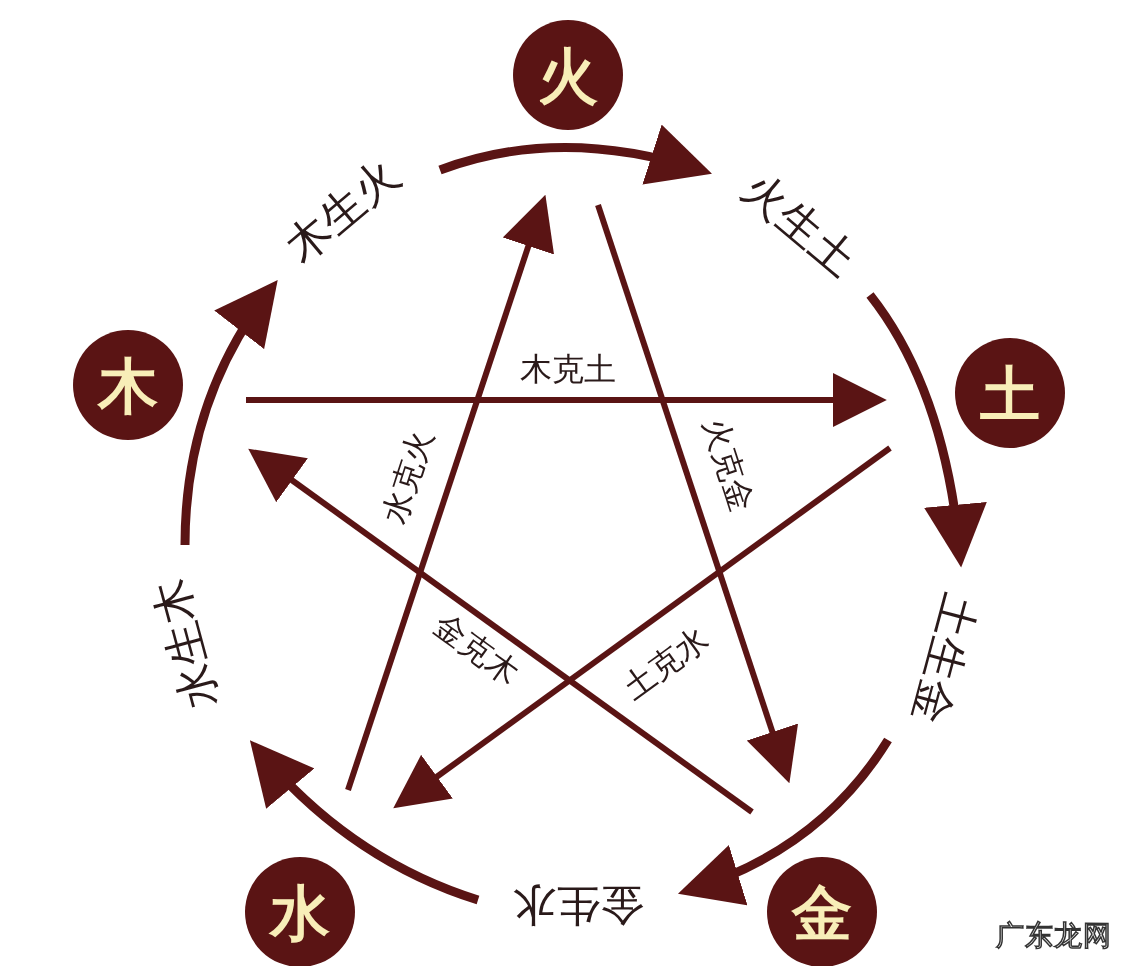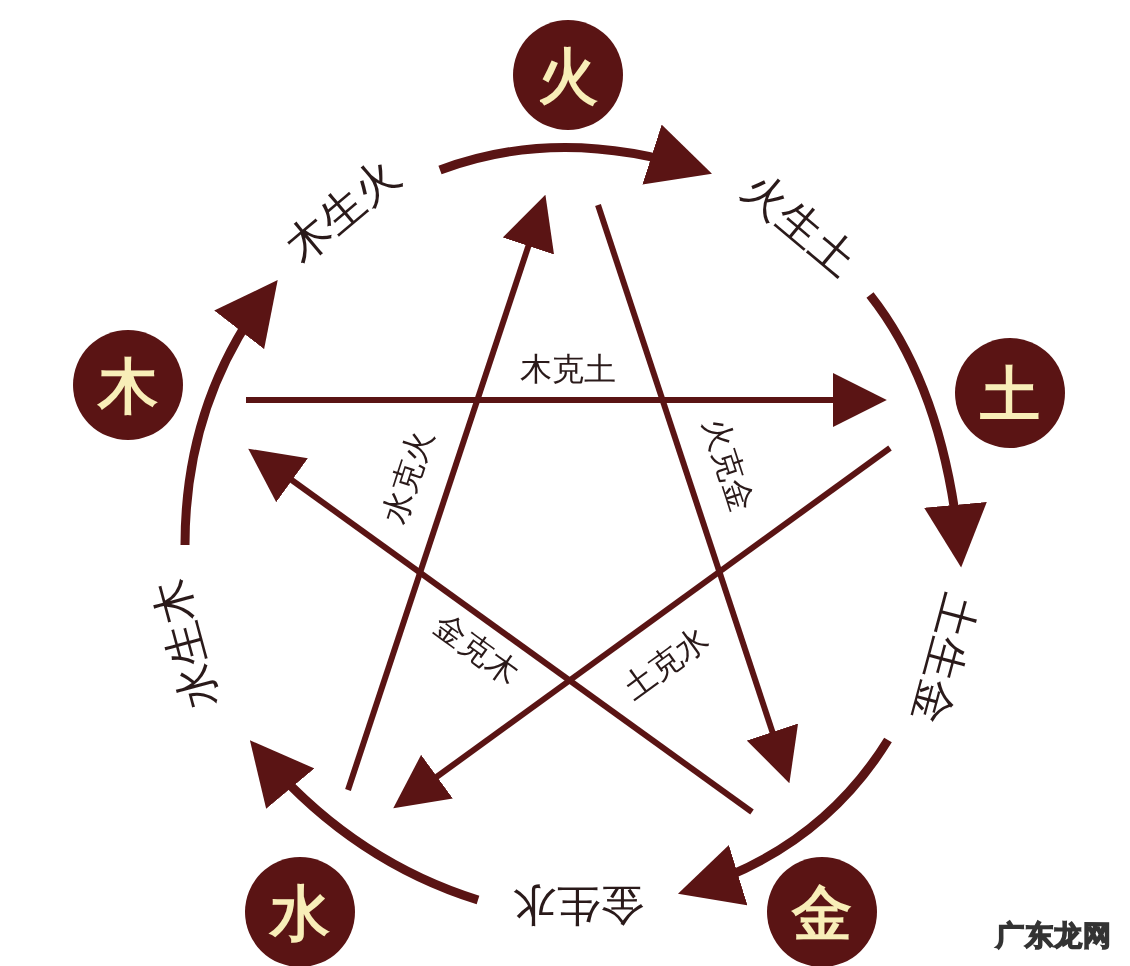--- a/index.html
+++ b/index.html
@@ -1,21 +1,21 @@
 <!DOCTYPE html>
 <html><head>
 <meta charset="utf-8">
 <style>
   html, body { margin:0; padding:0; background:#ffffff; }
   body { width:1130px; height:966px; position:relative; overflow:hidden; font-family:"DejaVu Sans", sans-serif; }
   svg { position:absolute; left:0; top:0; }
   .node-text { font-family:"DejaVu Sans", sans-serif; font-weight:bold; font-size:60px; fill:#f8eeb8; }
   .lbl { font-family:"DejaVu Sans", sans-serif; font-size:44px; fill:#2a1a1a; }
   .inner { font-family:"DejaVu Sans", sans-serif; font-size:32px; fill:#2a1a1a; }
-  .watermark { position:absolute; left:996px; top:917px; font-family:"DejaVu Sans", sans-serif; font-weight:bold; font-size:28px; color:#ffffff; -webkit-text-stroke:1.5px #333; letter-spacing:1px; }
+  .watermark { position:absolute; left:996px; top:917px; font-family:"DejaVu Sans", sans-serif; font-weight:normal; font-size:28px; color:#ffffff; -webkit-text-stroke:1.5px #333; letter-spacing:1px; }
 </style>
 </head>
 <body>
 
 <svg width="1130" height="966" viewBox="0 0 1130 966">
   <defs>
     <marker id="ah" viewBox="0 0 10 10" refX="8" refY="5" markerWidth="7" markerHeight="7" orient="auto-start-reverse" markerUnits="strokeWidth">
       <path d="M0,0 L10,5 L0,10 z" fill="#5a1414"></path>
     </marker>
     <marker id="ahs" viewBox="0 0 10 10" refX="8" refY="5" markerWidth="9" markerHeight="9" orient="auto-start-reverse" markerUnits="strokeWidth">

